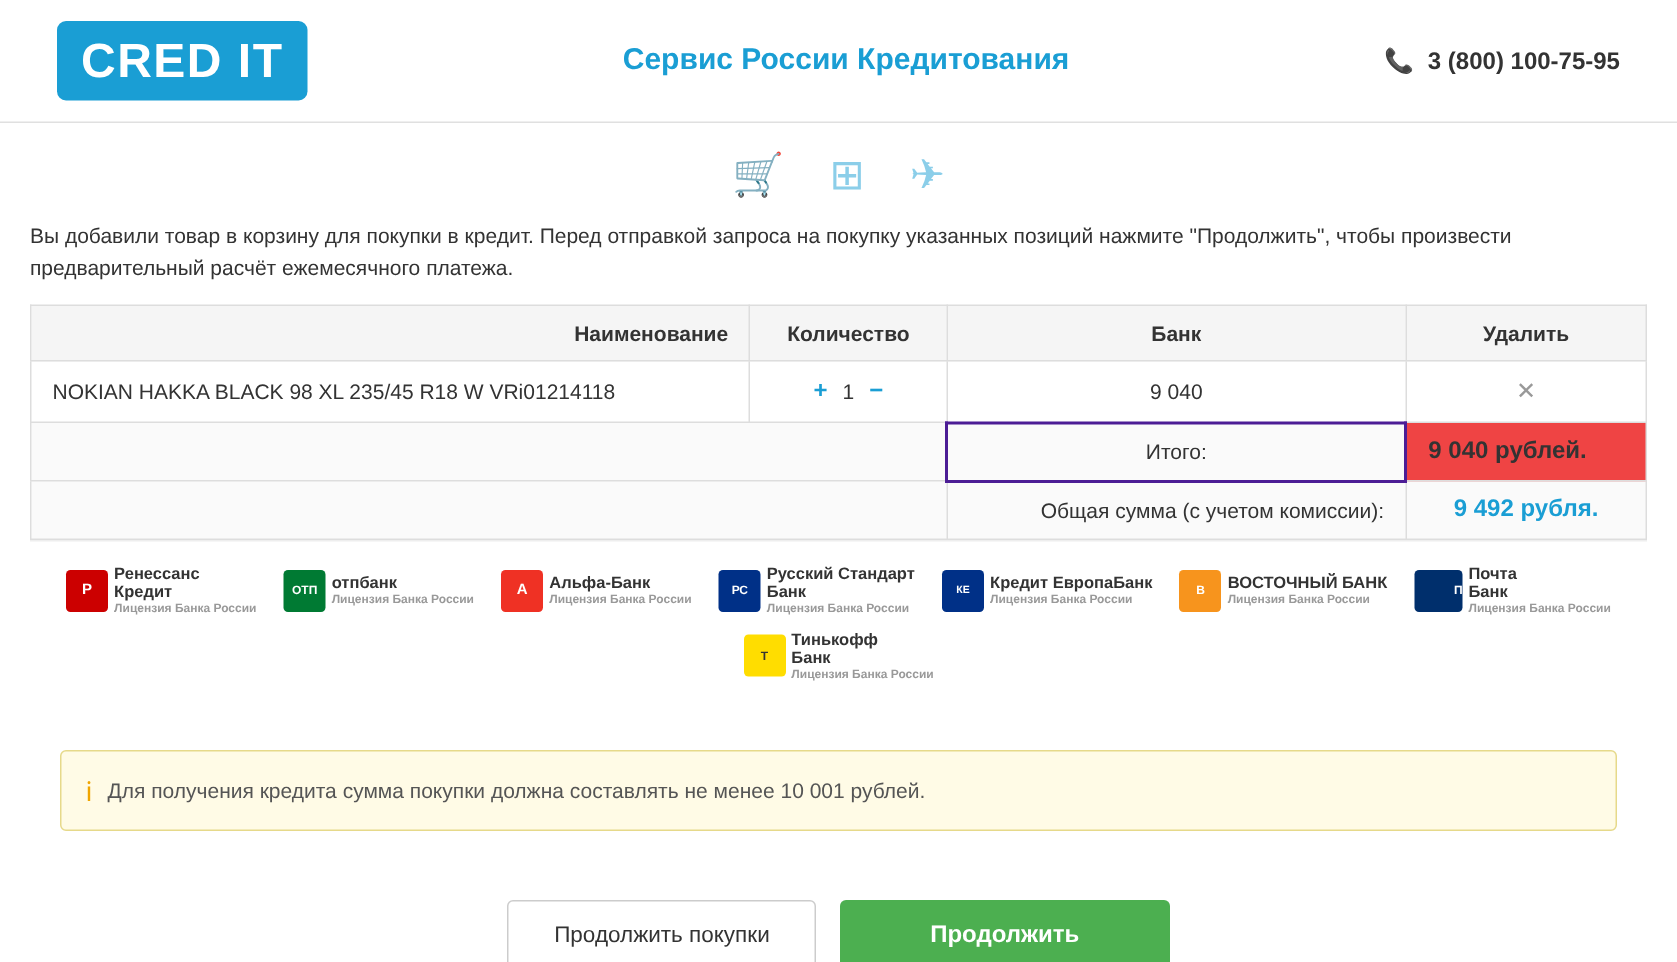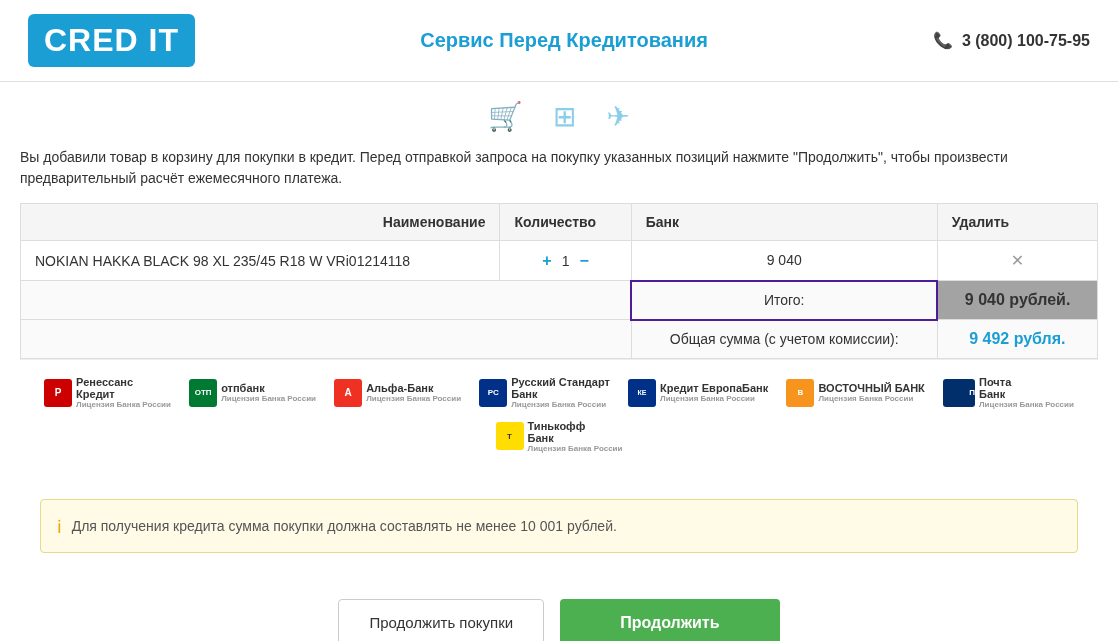--- a/index.html
+++ b/index.html
@@ -9,21 +9,21 @@
       color: #333;
       width: 1118px;
       min-height: 641px;
     }
 
     
     .header {
       display: flex;
       align-items: center;
       justify-content: space-between;
-      padding: 14px 28px;
+      padding: 14px 38px;
       border-bottom: 1px solid #e0e0e0;
     }
     .logo-box {
       background: #1a9ed4;
       padding: 8px 16px;
       border-radius: 6px;
     }
     .logo-text {
       color: #fff;
       font-size: 32px;
@@ -74,21 +74,21 @@
       border: 1px solid #ddd;
       font-size: 14px;
     }
     .cart-table th {
       background: #f5f5f5;
       padding: 10px 14px;
       text-align: right;
       border: 1px solid #ddd;
       font-weight: bold;
     }
-    .cart-table th.center { text-align: left; }
+    .cart-table th.center { text-align: center; }
     .cart-table td {
       padding: 10px 14px;
       border: 1px solid #ddd;
     }
     .cart-table td.center { text-align: center; }
     .qty-control {
       display: flex;
       align-items: center;
       justify-content: center;
       gap: 10px;
@@ -224,21 +224,21 @@
       color: #fff;
     }
   </style>
 </head>
 <body>
 
 <div class="header">
   <div class="logo-box">
     <span class="logo-text">CRED IT</span>
   </div>
-  <div class="header-title">Сервис Перед Кредитования</div>
+  <div class="header-title">Сервис России Кредитования</div>
   <div class="header-phone">
     <span>📞</span>
     &nbsp;<span>3 (800) 100-75-95</span>
   </div>
 </div>
 
 <div class="step-icons">
   <span class="step-icon active">🛒</span>
   <span class="step-icon">⊞</span>
   <span class="step-icon">✈</span>
@@ -266,27 +266,27 @@
         </div>
       </td>
       <td class="center">9 040</td>
       <td class="center">
         <span class="delete-btn">✕</span>
       </td>
     </tr>
     <tr class="totals-row">
       <td colspan="2" style="border:1px solid #ddd;background:#fafafa;"></td>
       <td class="label-cell" style="text-align:center; border:2px solid #4c1d95; background:#fafafa; font-size:14px;">Итого:</td>
-      <td class="value-cell" style="text-align:center; border:1px solid #ddd; background:#a3a3a3;">
+      <td class="value-cell" style="text-align:left; border:1px solid #ddd; background:#ef4444;">
         <strong>9 040</strong>&nbsp;<span>рублей.</span>
       </td>
     </tr>
     <tr class="commission-row">
       <td colspan="2" style="border:1px solid #ddd;background:#fafafa;"></td>
-      <td style="text-align:center; border:1px solid #ddd; background:#fafafa; font-size:14px;">Общая сумма (с учетом комиссии):</td>
+      <td style="text-align:right; border:1px solid #ddd; background:#fafafa; font-size:14px;">Общая сумма (с учетом комиссии):</td>
       <td class="value-cell" style="text-align:center; border:1px solid #ddd; background:#fafafa; color:#1a9ed4;">
         <strong>9 492</strong>&nbsp;<span>рубля.</span>
       </td>
     </tr>
   </tbody>
 </table>
 
 <div class="bank-strip">
   <div class="bank-logo">
     <div class="bank-icon" style="background:#cc0000;color:#fff;">Р</div>

